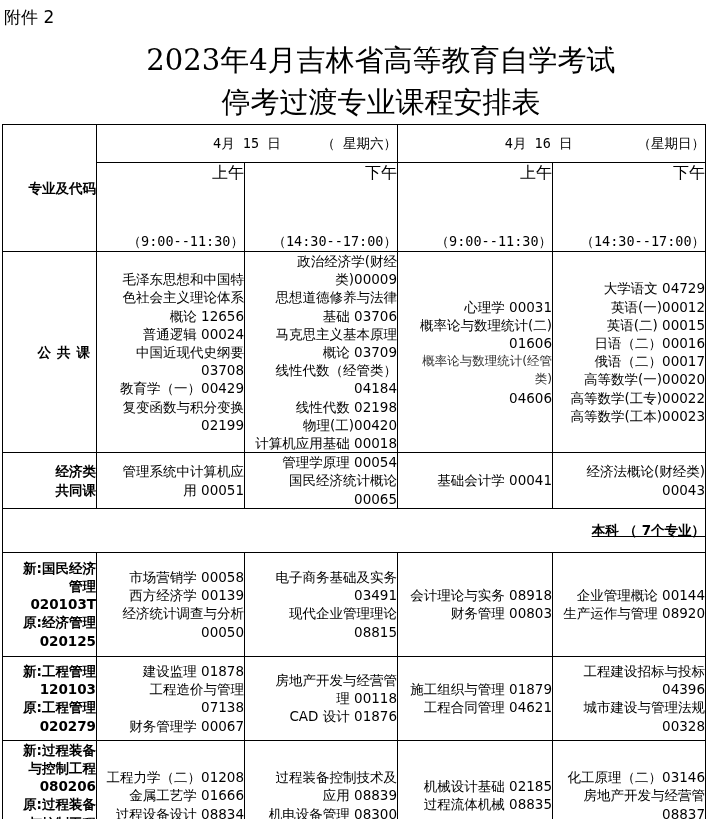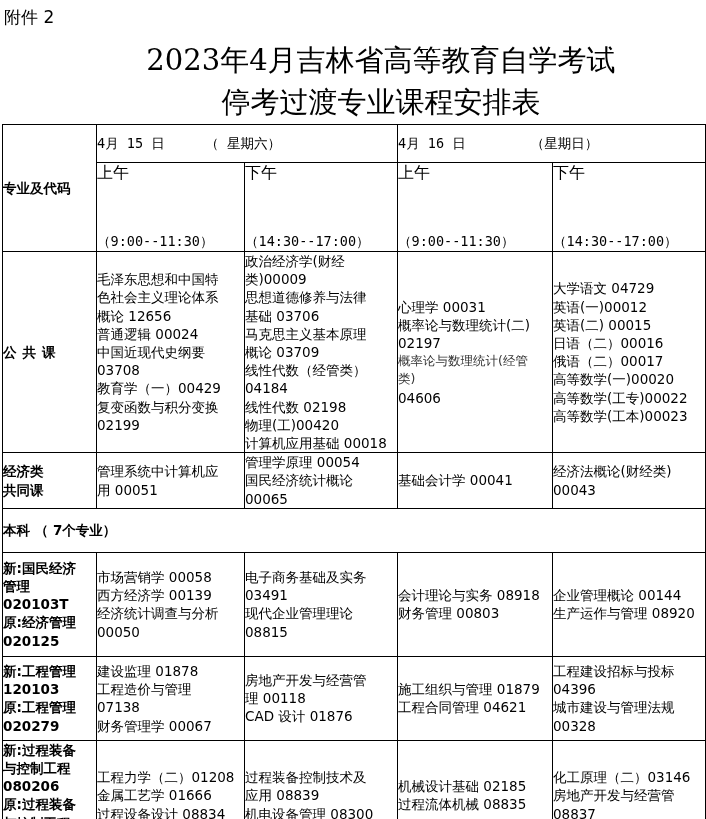--- a/index.html
+++ b/index.html
@@ -19,38 +19,38 @@
   }
   .title.t1 { top: 42px; }
   .title.t2 { top: 84px; }
 
   table.sched {
     position: absolute; left: 2px; top: 124px;
     border-collapse: collapse; table-layout: fixed;
     width: 703px;
   }
   table.sched td {
-    border: 1.5px solid #000; padding: 0; text-align: left;
+    border: 1.5px solid #000; padding: 0; text-align: right;
     vertical-align: middle; font-size: 13.5px; line-height: 18.2px;
   }
   col.c0 { width: 94px; }
   col.c1 { width: 148px; }
   col.c2 { width: 153px; }
   col.c3 { width: 155px; }
   col.c4 { width: 153px; }
 
   .hdr-label { font-weight: bold; font-size: 14px; font-family: "DejaVu Sans", sans-serif; }
   .date { font-family: "DejaVu Sans Mono", "Liberation Mono", monospace; font-size: 13px; }
   .session .p { font-size: 16px; line-height: 20px; }
   .session .t { font-family: "DejaVu Sans Mono", "Liberation Mono", monospace; font-size: 13.5px; line-height: 20px; margin-top: 48px; }
 
   .rowhead { font-weight: bold; font-size: 14px; line-height: 20px; }
   .rowhead .spaced { letter-spacing: 6px; }
   .major { font-weight: bold; font-size: 14px; line-height: 21px; text-align: center; }
-  .section { font-weight: bold; font-size: 14px; }
+  .section { font-weight: bold; font-size: 14px; text-decoration: underline; }
   .line { display: block; white-space: nowrap; }
   .small { font-size: 12.5px; color: #333; }
 </style>
 </head>
 <body>
 
 <div class="attach">附件 2</div>
 <div class="title t1">2023年4月吉林省高等教育自学考试</div>
 <div class="title t2">停考过渡专业课程安排表</div>
 
@@ -113,21 +113,21 @@
           <span class="line">概论 03709</span>
           <span class="line">线性代数（经管类）</span>
           <span class="line">04184</span>
           <span class="line">线性代数 02198</span>
           <span class="line">物理(工)00420</span>
           <span class="line">计算机应用基础 00018</span>
         </td>
     <td>
           <span class="line">心理学 00031</span>
           <span class="line">概率论与数理统计(二)</span>
-          <span class="line">02197</span>
+          <span class="line">01606</span>
           <span class="line small">概率论与数理统计(经管</span>
           <span class="line small">类)</span>
           <span class="line">04606</span>
         </td>
     <td>
           <span class="line">大学语文 04729</span>
           <span class="line">英语(一)00012</span>
           <span class="line">英语(二) 00015</span>
           <span class="line">日语（二）00016</span>
           <span class="line">俄语（二）00017</span>

